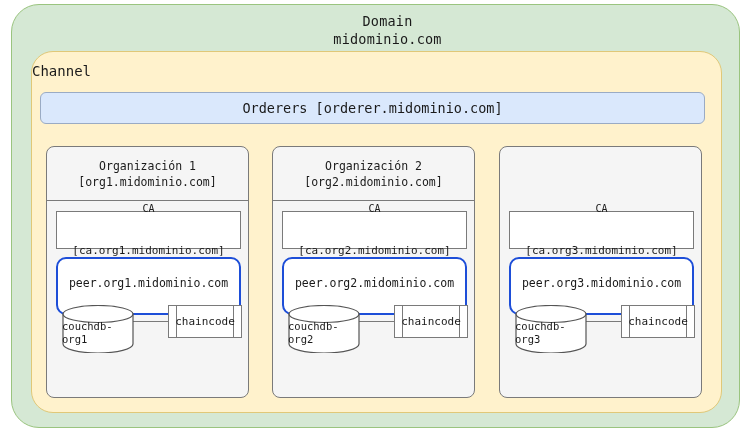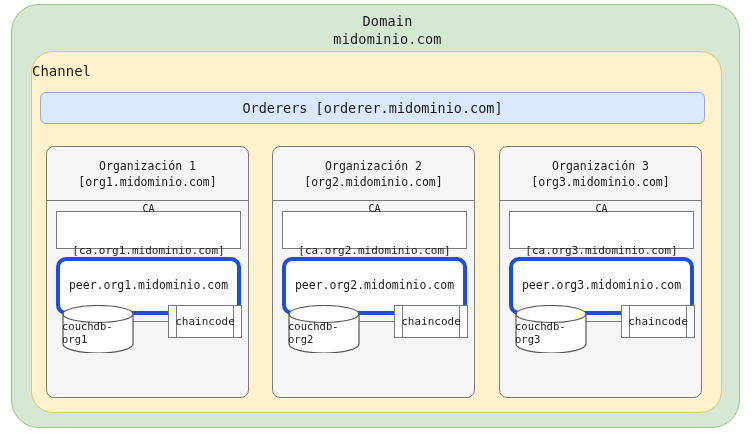--- a/index.html
+++ b/index.html
@@ -159,21 +159,21 @@
 
   
   .peer-box {
     position: absolute;
     left: 9px;
     top: 110px;
     width: 185px;
     height: 58px;
     box-sizing: border-box;
     background: #ffffff;
-    border: 4px solid #1d4ed8;
+    border: 2px solid #1d4ed8;
     border-radius: 10px;
   }
   .peer-label {
     position: absolute;
     left: 0;
     top: 17px;
     width: 100%;
     text-align: center;
     font-size: 11.5px;
     line-height: 15px;
@@ -321,24 +321,20 @@
 org2</span>
     </div>
     <div class="chaincode">
       <span class="bar bar-left"></span>
       <span class="bar bar-right"></span>
       <span class="chaincode-label">chaincode</span>
     </div>
   </div>
 
   <div class="org-box org-3">
-    <div class="org-header">
-      <span class="org-name">Organización 3</span>
-      <span class="org-domain">[org3.midominio.com]</span>
-    </div>
     <div class="ca-box">
       <span class="ca-title">CA</span>
       <span class="ca-domain">[ca.org3.midominio.com]</span>
     </div>
     <div class="peer-box">
       <span class="peer-label">peer.org3.midominio.com</span>
     </div>
     <div class="connector"></div>
     <div class="couchdb">
       <svg width="72" height="48" viewBox="0 0 72 48">

